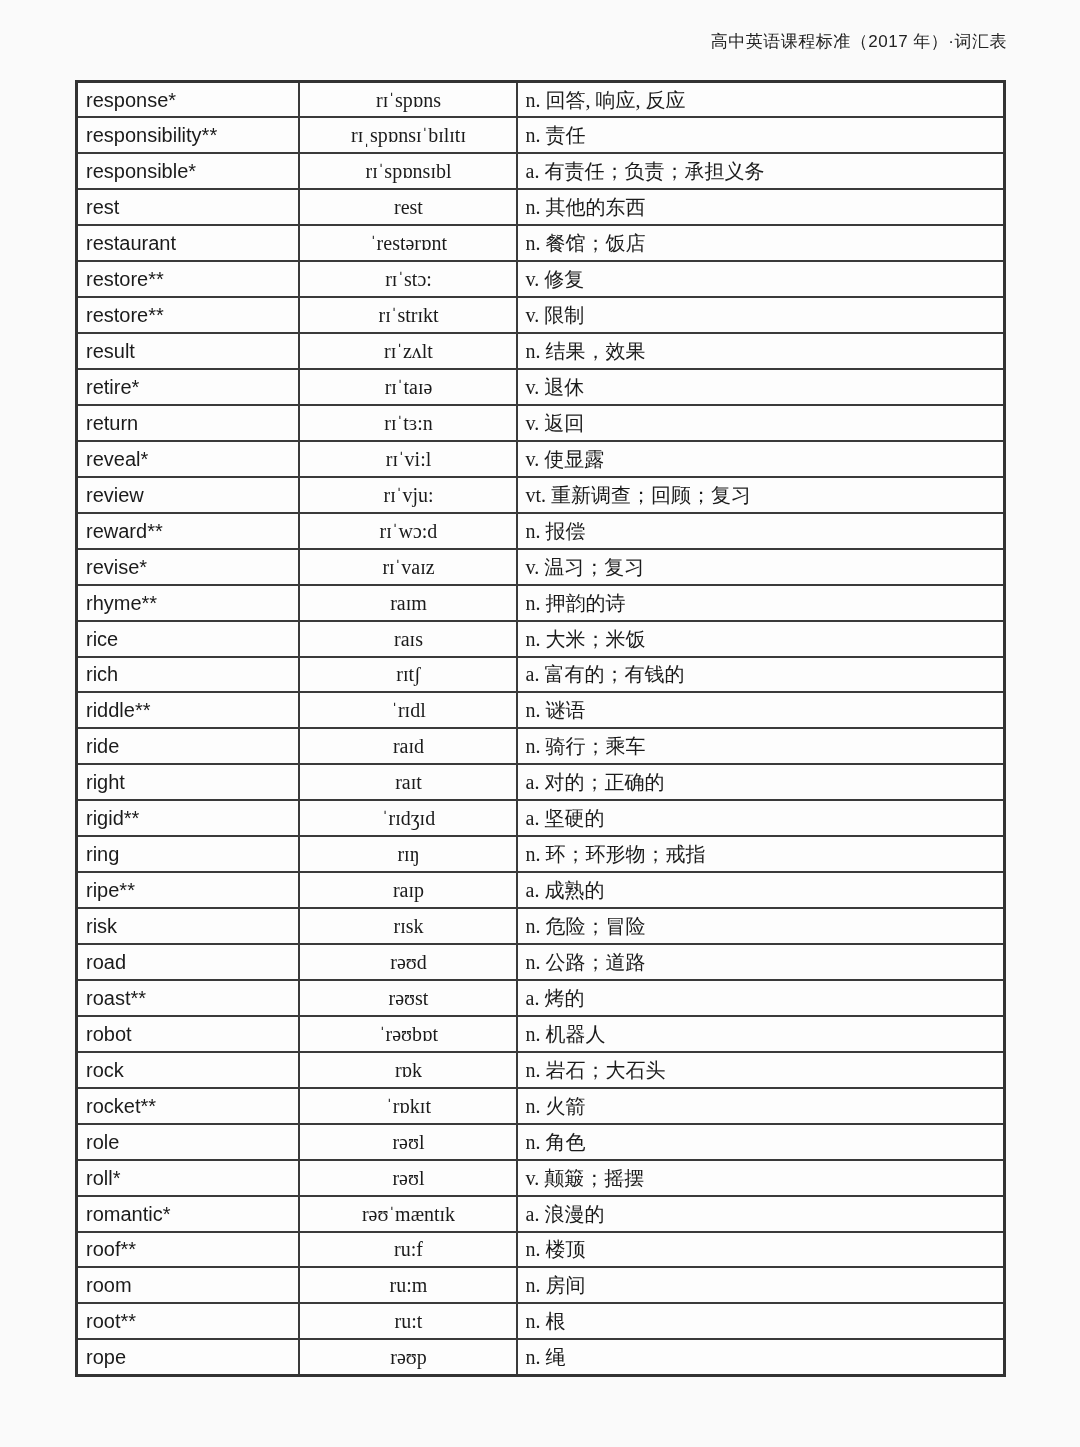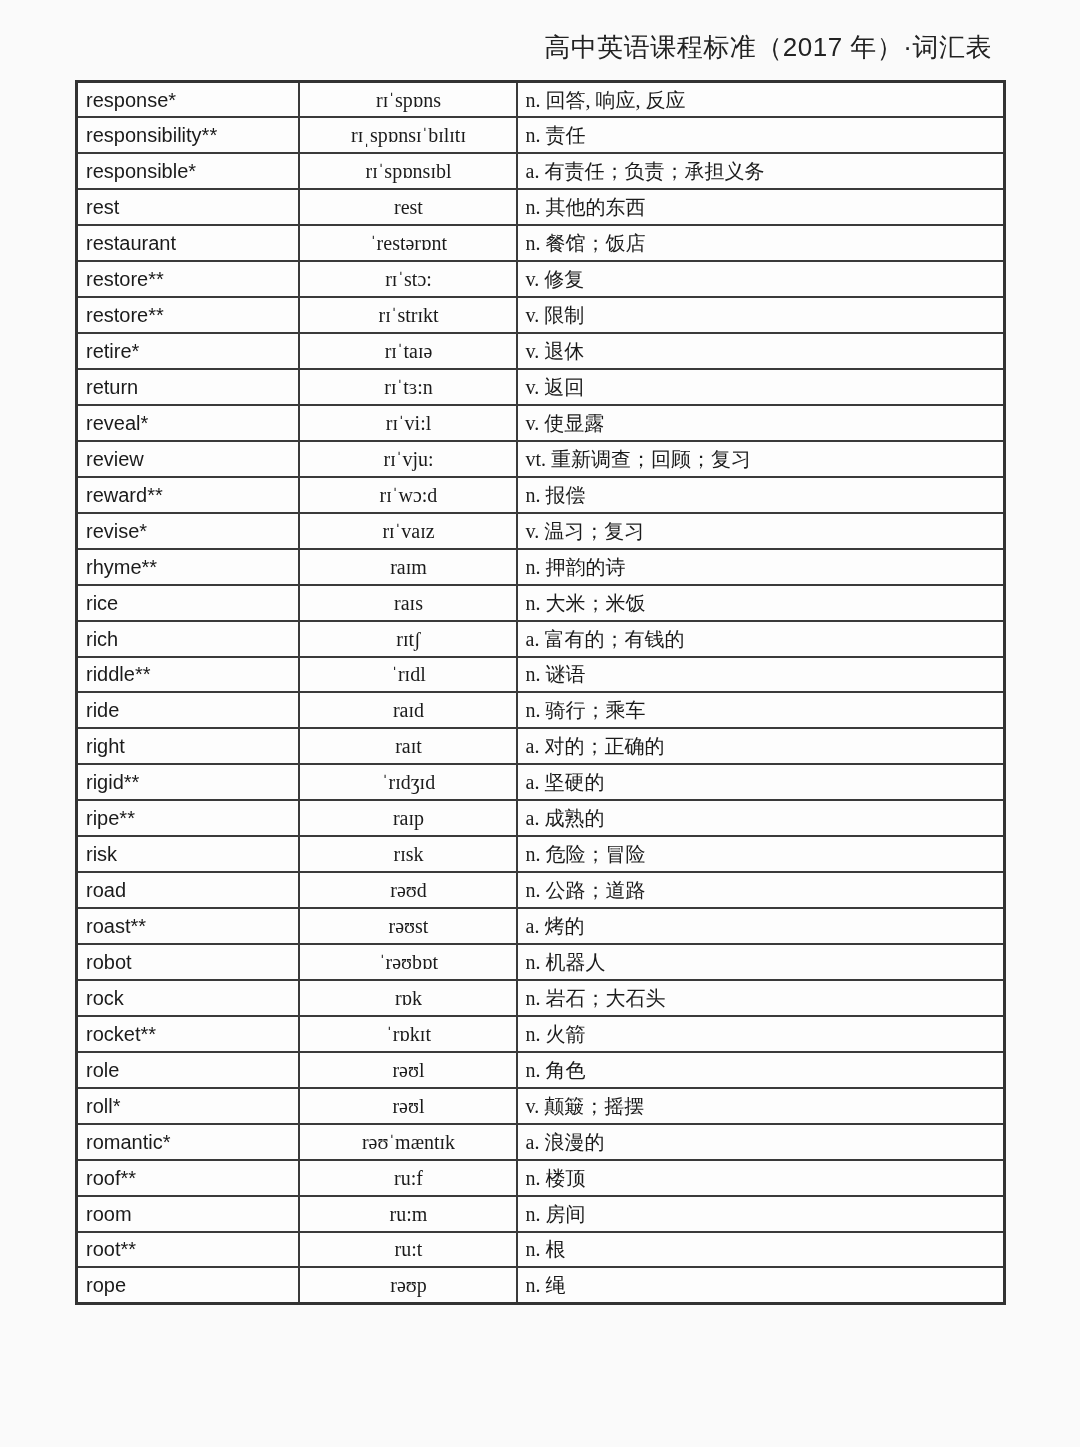--- a/index.html
+++ b/index.html
@@ -11,25 +11,25 @@
     height: 1447px;
     background: #fafafa;
     position: relative;
     font-family: "Liberation Serif", serif;
     color: #1b1b1b;
     overflow: hidden;
   }
   .page-header {
     position: absolute;
     top: 30px;
-    left: 64px;
+    left: 79px;
     width: 928px;
     text-align: right;
     font-family: "Liberation Sans", sans-serif;
-    font-size: 26px;
+    font-size: 17px;
     color: #222222;
     letter-spacing: 0.5px;
     white-space: nowrap;
   }
   table.vocab {
     position: absolute;
     top: 80px;
     left: 75px;
     width: 928px;
     border-collapse: collapse;
@@ -100,20 +100,25 @@
         <td class="word-cell">restore**</td>
         <td class="phonetic-cell">rɪˈstɔ:</td>
         <td class="definition-cell">v. 修复</td>
       </tr>
       <tr class="vrow">
         <td class="word-cell">restore**</td>
         <td class="phonetic-cell">rɪˈstrɪkt</td>
         <td class="definition-cell">v. 限制</td>
       </tr>
       <tr class="vrow">
+        <td class="word-cell">result</td>
+        <td class="phonetic-cell">rɪˈzʌlt</td>
+        <td class="definition-cell">n. 结果，效果</td>
+      </tr>
+      <tr class="vrow">
         <td class="word-cell">retire*</td>
         <td class="phonetic-cell">rɪˈtaɪə</td>
         <td class="definition-cell">v. 退休</td>
       </tr>
       <tr class="vrow">
         <td class="word-cell">return</td>
         <td class="phonetic-cell">rɪˈtɜ:n</td>
         <td class="definition-cell">v. 返回</td>
       </tr>
       <tr class="vrow">
@@ -163,20 +168,25 @@
       </tr>
       <tr class="vrow">
         <td class="word-cell">right</td>
         <td class="phonetic-cell">raɪt</td>
         <td class="definition-cell">a. 对的；正确的</td>
       </tr>
       <tr class="vrow">
         <td class="word-cell">rigid**</td>
         <td class="phonetic-cell">ˈrɪdʒɪd</td>
         <td class="definition-cell">a. 坚硬的</td>
+      </tr>
+      <tr class="vrow">
+        <td class="word-cell">ring</td>
+        <td class="phonetic-cell">rɪŋ</td>
+        <td class="definition-cell">n. 环；环形物；戒指</td>
       </tr>
       <tr class="vrow">
         <td class="word-cell">ripe**</td>
         <td class="phonetic-cell">raɪp</td>
         <td class="definition-cell">a. 成熟的</td>
       </tr>
       <tr class="vrow">
         <td class="word-cell">risk</td>
         <td class="phonetic-cell">rɪsk</td>
         <td class="definition-cell">n. 危险；冒险</td>

